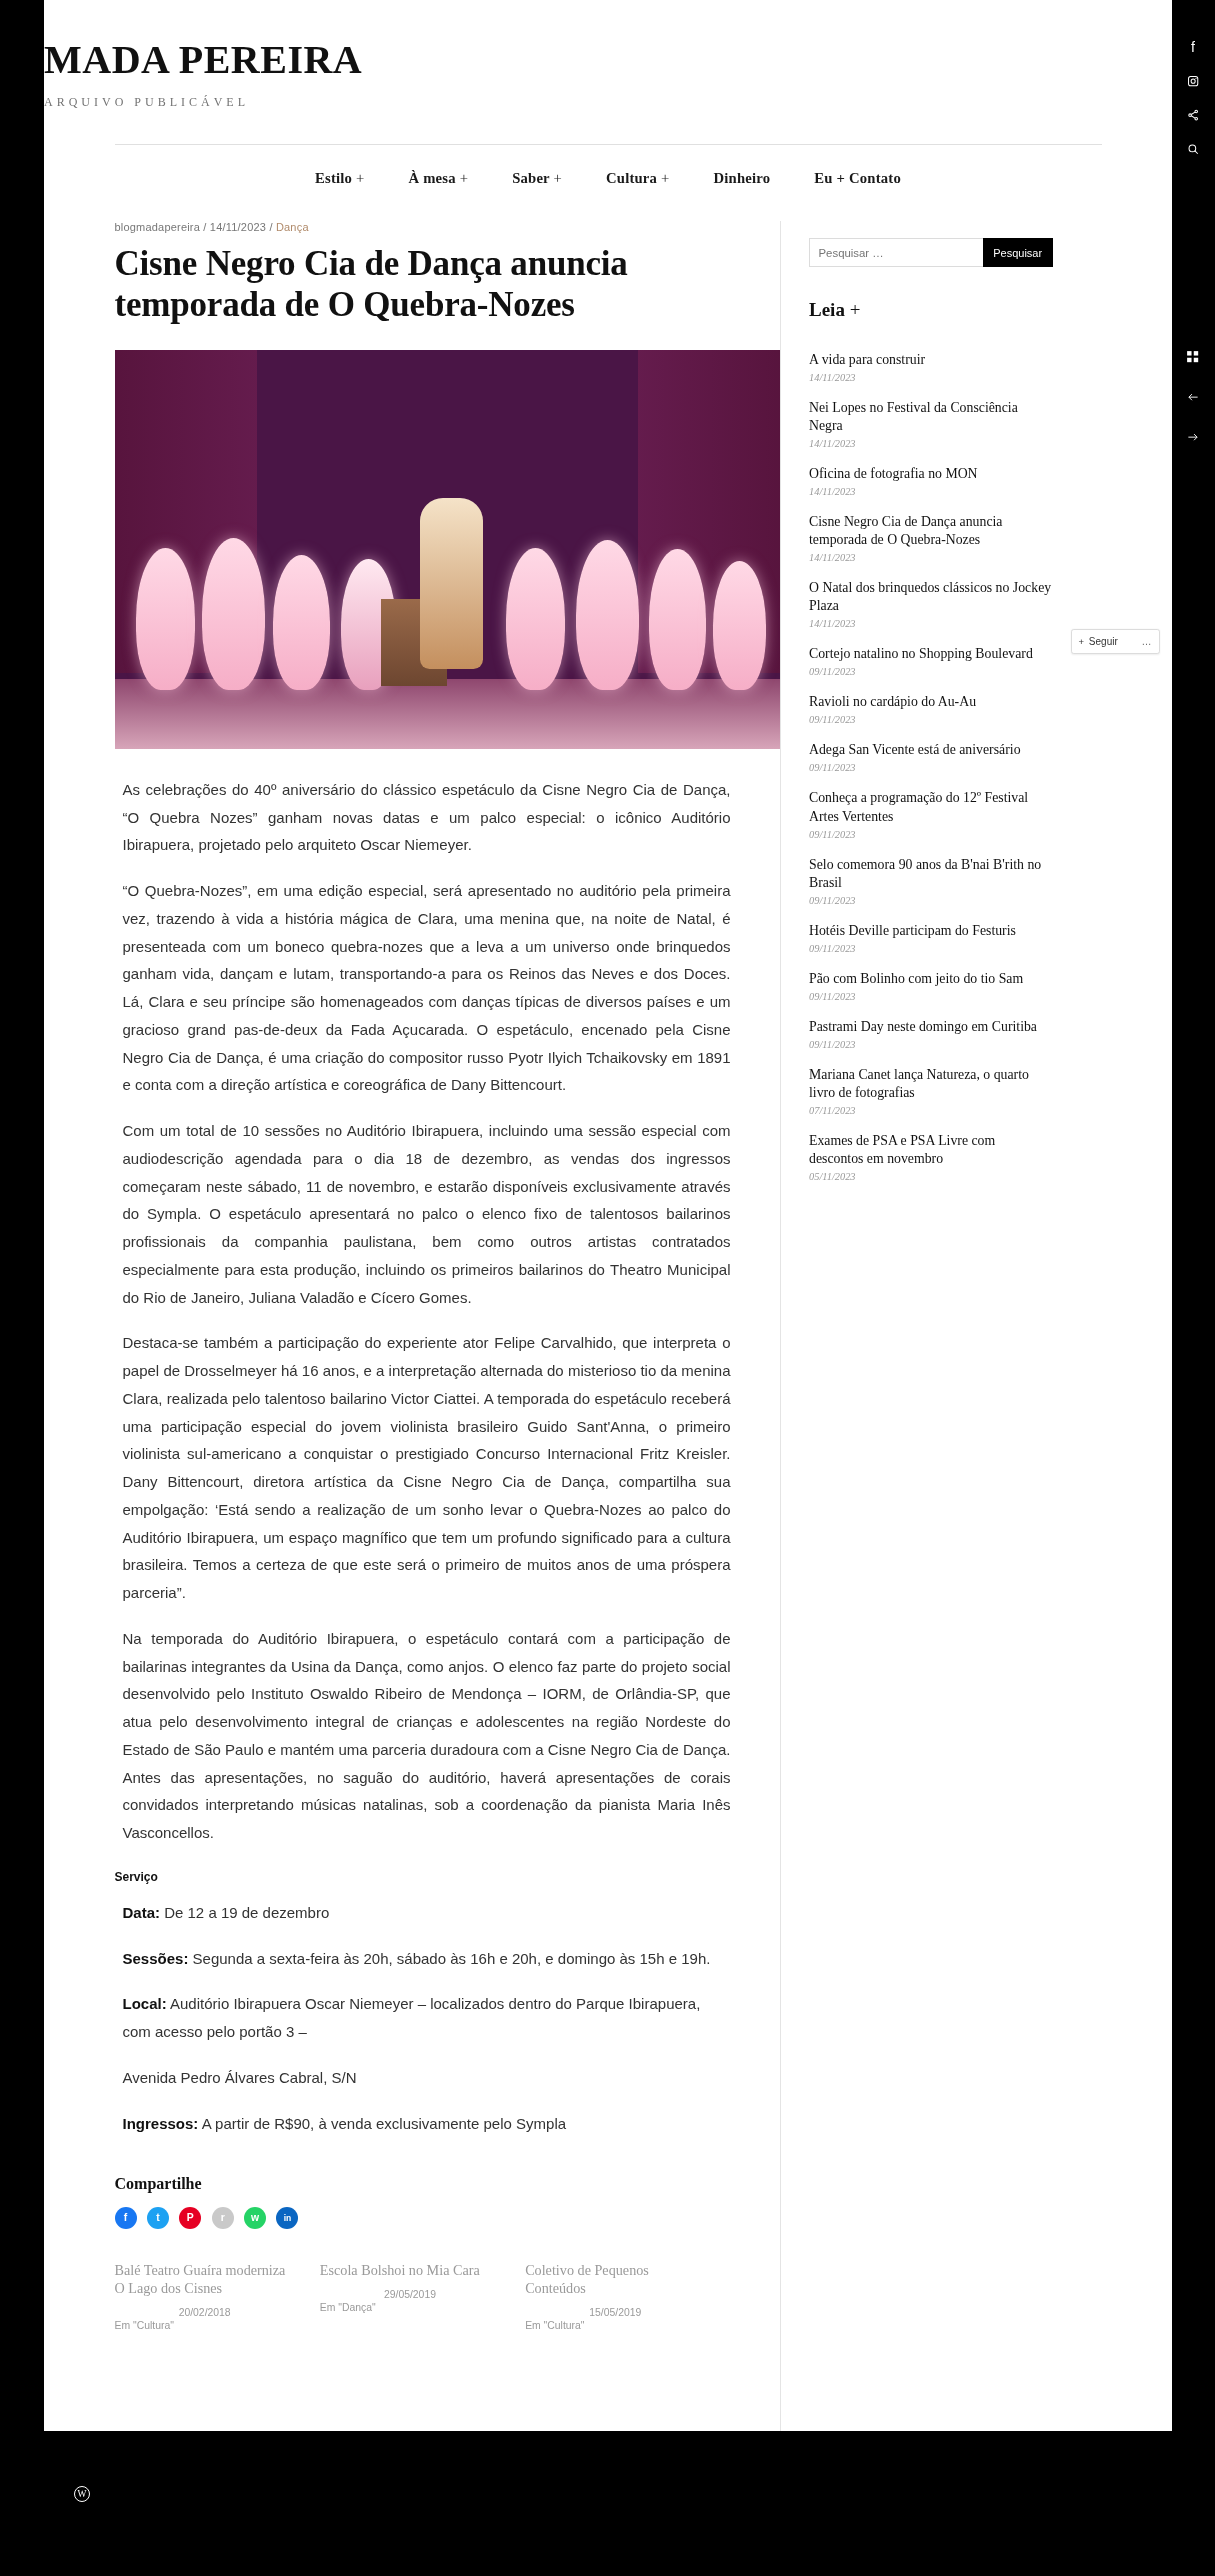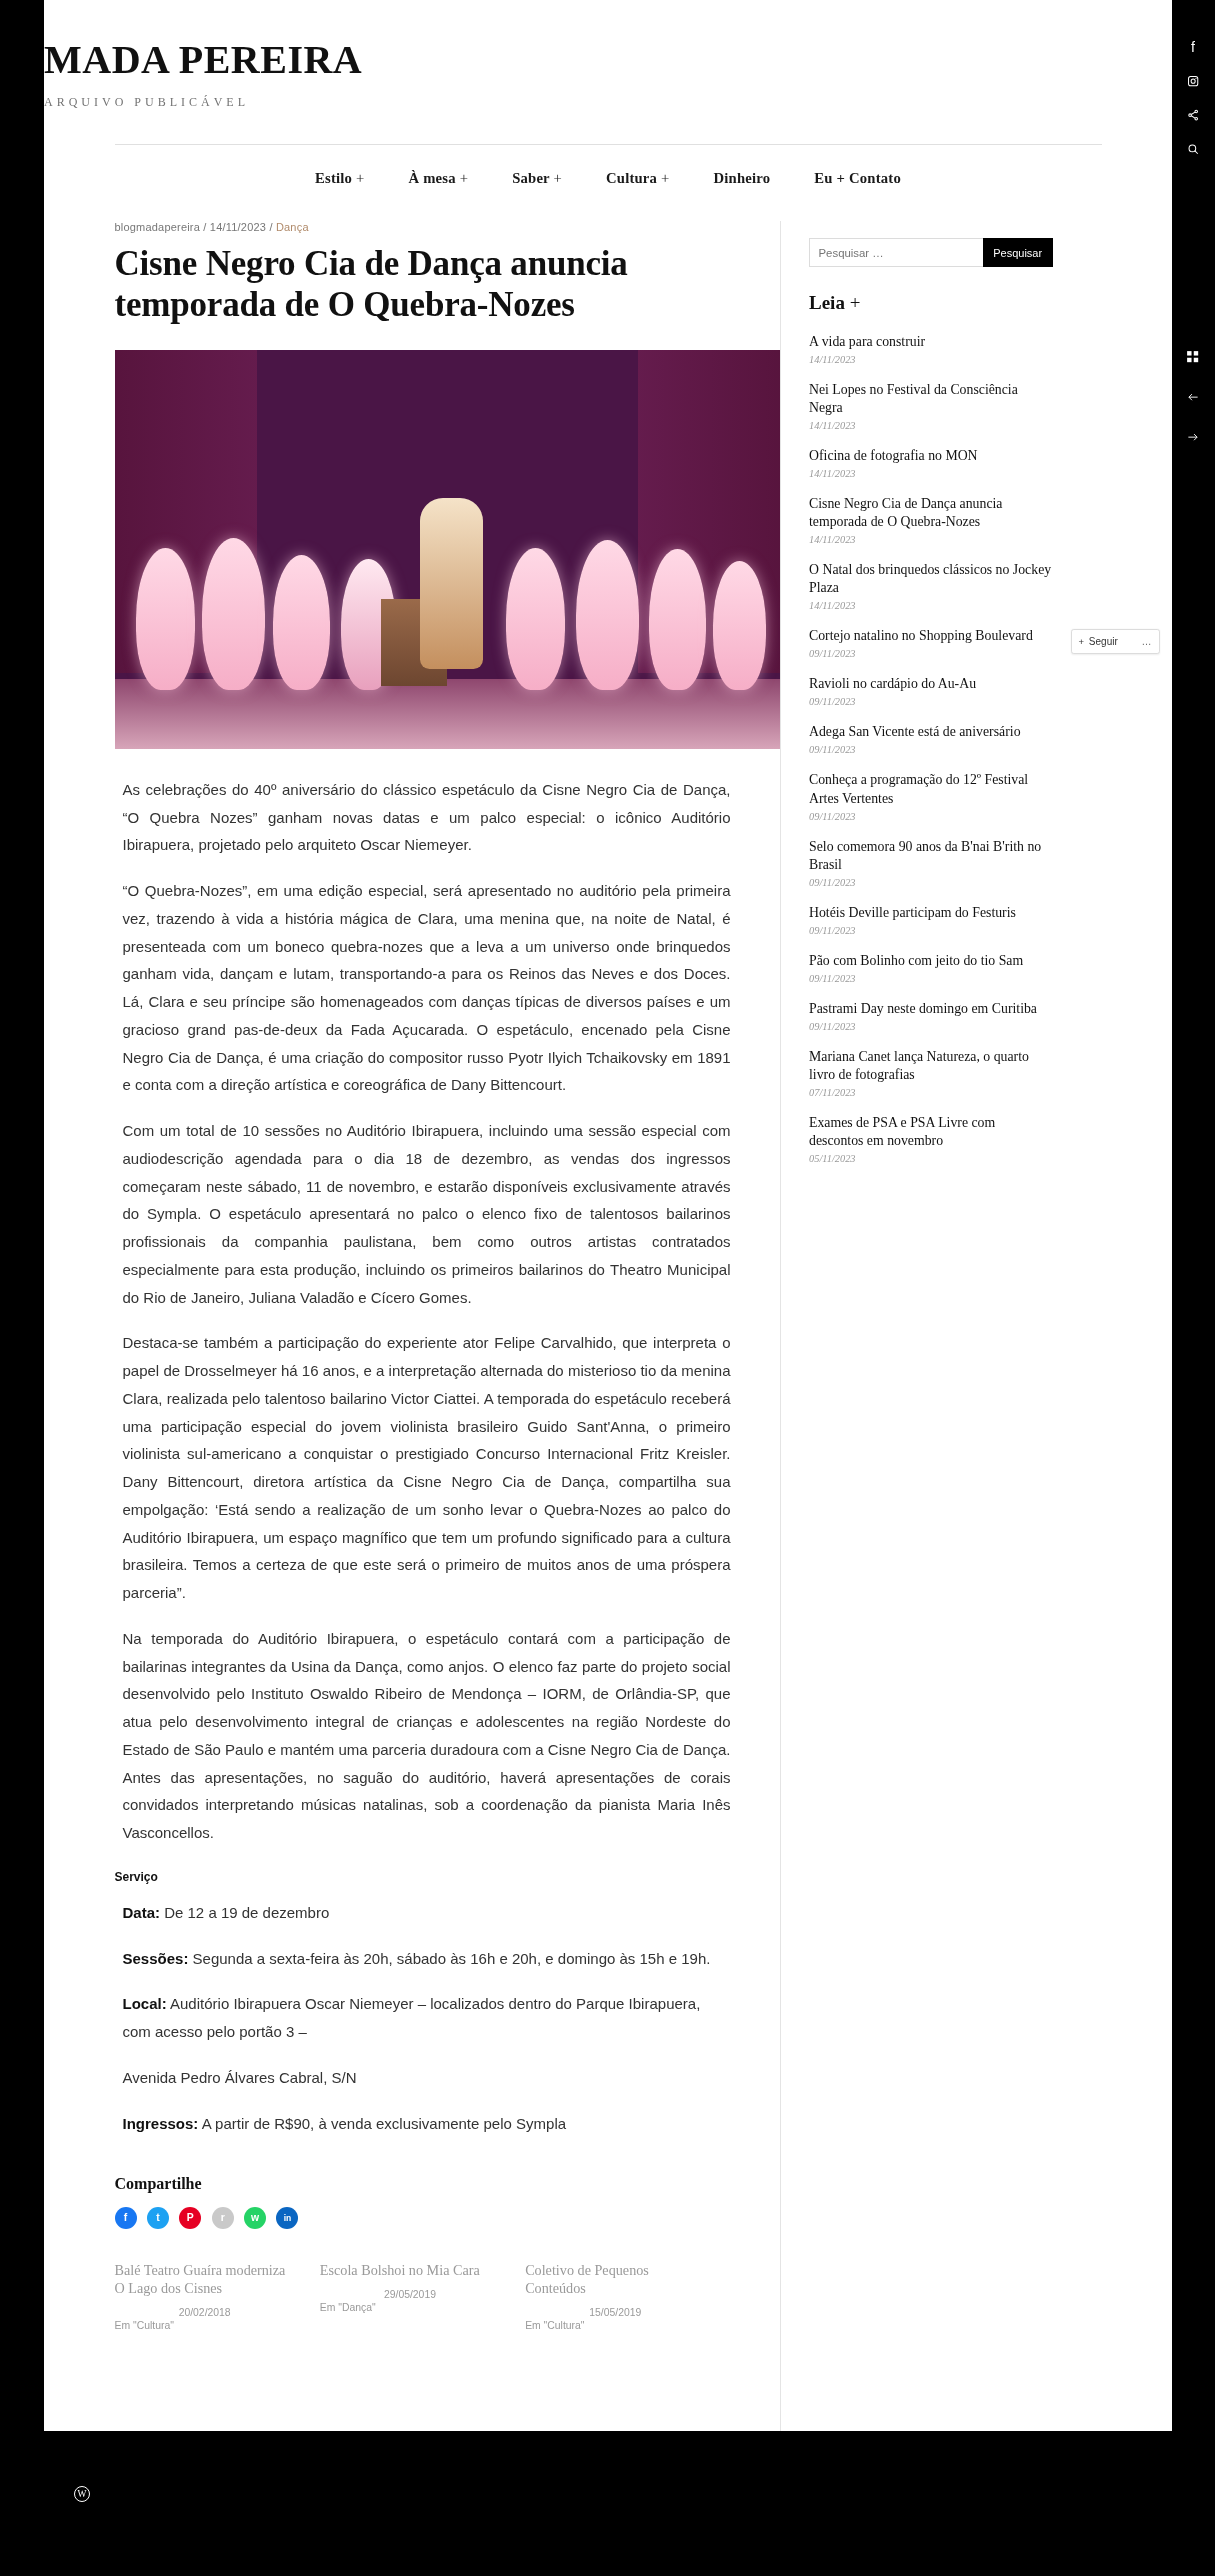--- a/index.html
+++ b/index.html
@@ -215,21 +215,21 @@
   .footer-meta {
     margin-top:53px;
     padding-top:25px;
     font-size:12px;
     line-height:1.8;
     color:#333;
   }
   .footer-meta a { color:#b08a6a; text-decoration:none; }
 
   
-  .search-row { display:flex; margin-bottom:25px; }
+  .search-row { display:flex; margin-bottom:32px; }
   .search-input {
     flex:1;
     height:28.5px;
     border:0.9px solid #dcdcdc;
     border-right:none;
     padding:0 8.5px;
     font-size:11.4px;
     color:#888;
     background:#fff;
     outline:none;
@@ -243,21 +243,21 @@
     padding:0 10.4px;
     font-size:11px;
     font-family:"Liberation Sans", sans-serif;
     cursor:pointer;
   }
   .widget-title {
     font-family:"Liberation Serif", serif;
     font-weight:700;
     font-size:19px;
     color:#111;
-    margin:0 0 19px 0;
+    margin:0 0 30px 0;
   }
   .widget-title .plus { font-weight:400; }
   .post-item { margin-bottom:16px; }
   .post-link {
     font-family:"Liberation Serif", serif;
     font-size:13.8px;
     line-height:1.32;
     color:#111;
     text-decoration:none;
     display:block;

